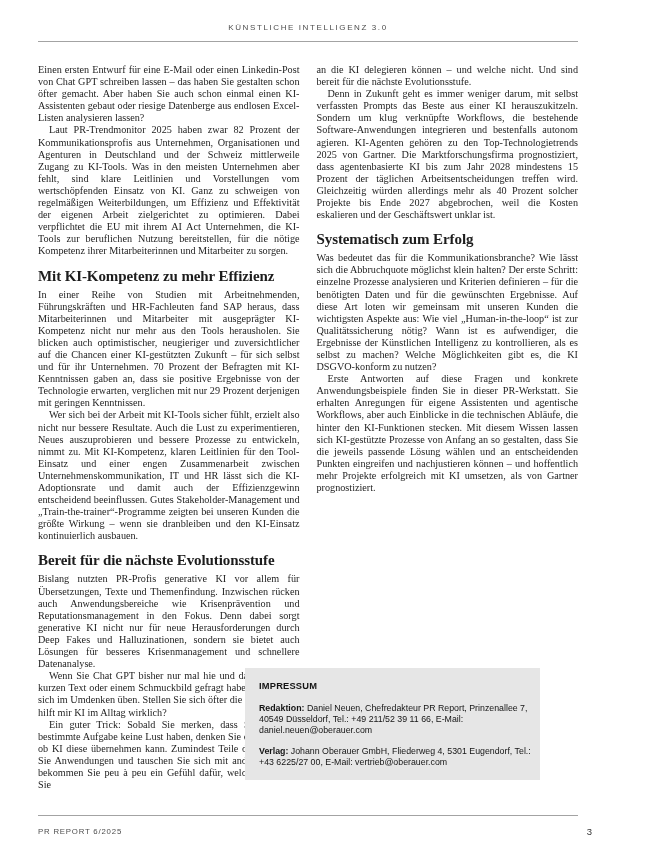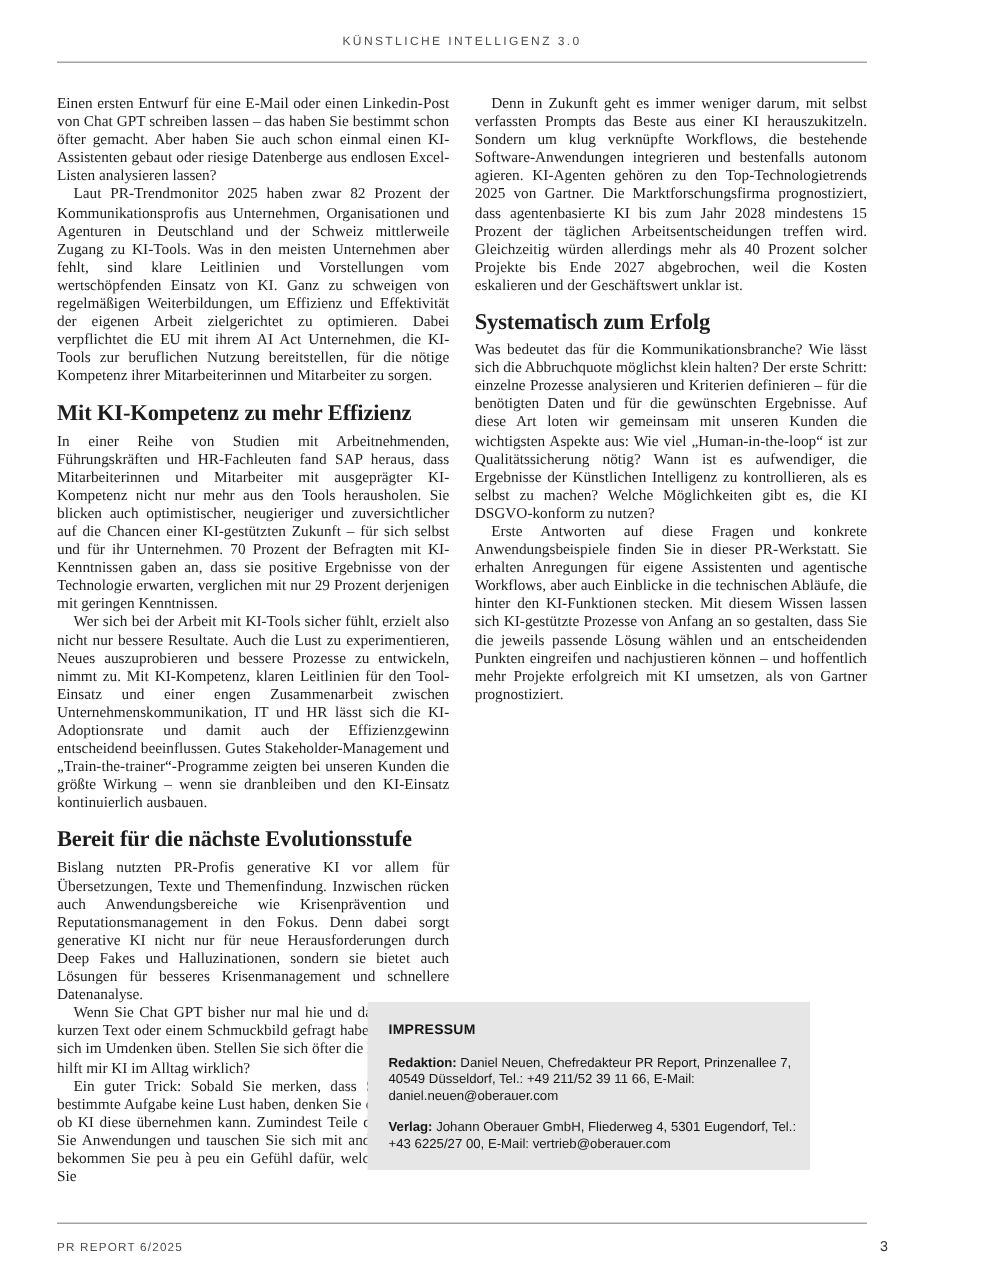--- a/index.html
+++ b/index.html
@@ -118,32 +118,33 @@
 <body>
 
 <div class="page">
 
   <div class="kicker">KÜNSTLICHE INTELLIGENZ 3.0</div>
   <div class="header-rule"></div>
 
   <div class="columns">
 
     <div class="col">
-      <p>Einen ersten Entwurf für eine E-Mail oder einen Linkedin-Post von Chat GPT schreiben lassen – das haben Sie bestimmt schon öfter gemacht. Aber haben Sie auch schon einmal einen KI-Assistenten gebaut oder riesige Datenberge aus endlosen Excel-Listen analysieren lassen?</p>
+      <p>Einen ersten Entwurf für eine E-Mail oder einen Linkedin-Post von Chat GPT schreiben lassen – das haben Sie gestalten schon öfter gemacht. Aber haben Sie auch schon einmal einen KI-Assistenten gebaut oder riesige Datenberge aus endlosen Excel-Listen analysieren lassen?</p>
       <p class="ind">Laut PR-Trendmonitor 2025 haben zwar 82 Prozent der Kommunikationsprofis aus Unternehmen, Organisationen und Agenturen in Deutschland und der Schweiz mittlerweile Zugang zu KI-Tools. Was in den meisten Unternehmen aber fehlt, sind klare Leitlinien und Vorstellungen vom wertschöpfenden Einsatz von KI. Ganz zu schweigen von regelmäßigen Weiterbildungen, um Effizienz und Effektivität der eigenen Arbeit zielgerichtet zu optimieren. Dabei verpflichtet die EU mit ihrem AI Act Unternehmen, die KI-Tools zur beruflichen Nutzung bereitstellen, für die nötige Kompetenz ihrer Mitarbeiterinnen und Mitarbeiter zu sorgen.</p>
       <h2 class="heading">Mit KI-Kompetenz zu mehr Effizienz</h2>
       <p>In einer Reihe von Studien mit Arbeitnehmenden, Führungskräften und HR-Fachleuten fand SAP heraus, dass Mitarbeiterinnen und Mitarbeiter mit ausgeprägter KI-Kompetenz nicht nur mehr aus den Tools herausholen. Sie blicken auch optimistischer, neugieriger und zuversichtlicher auf die Chancen einer KI-gestützten Zukunft – für sich selbst und für ihr Unternehmen. 70 Prozent der Befragten mit KI-Kenntnissen gaben an, dass sie positive Ergebnisse von der Technologie erwarten, verglichen mit nur 29 Prozent derjenigen mit geringen Kenntnissen.</p>
       <p class="ind">Wer sich bei der Arbeit mit KI-Tools sicher fühlt, erzielt also nicht nur bessere Resultate. Auch die Lust zu experimentieren, Neues auszuprobieren und bessere Prozesse zu entwickeln, nimmt zu. Mit KI-Kompetenz, klaren Leitlinien für den Tool-Einsatz und einer engen Zusammenarbeit zwischen Unternehmenskommunikation, IT und HR lässt sich die KI-Adoptionsrate und damit auch der Effizienzgewinn entscheidend beeinflussen. Gutes Stakeholder-Management und „Train-the-trainer“-Programme zeigten bei unseren Kunden die größte Wirkung – wenn sie dranbleiben und den KI-Einsatz kontinuierlich ausbauen.</p>
       <h2 class="heading">Bereit für die nächste Evolutionsstufe</h2>
       <p>Bislang nutzten PR-Profis generative KI vor allem für Übersetzungen, Texte und Themenfindung. Inzwischen rücken auch Anwendungsbereiche wie Krisenprävention und Reputationsmanagement in den Fokus. Denn dabei sorgt generative KI nicht nur für neue Herausforderungen durch Deep Fakes und Halluzinationen, sondern sie bietet auch Lösungen für besseres Krisenmanagement und schnellere Datenanalyse.</p>
       <p class="ind">Wenn Sie Chat GPT bisher nur mal hie und da nach einem kurzen Text oder einem Schmuckbild gefragt haben, sollten Sie sich im Umdenken üben. Stellen Sie sich öfter die Frage: Wobei hilft mir KI im Alltag wirklich?</p>
       <p class="ind">Ein guter Trick: Sobald Sie merken, dass Sie auf eine bestimmte Aufgabe keine Lust haben, denken Sie darüber nach, ob KI diese übernehmen kann. Zumindest Teile davon. Testen Sie Anwendungen und tauschen Sie sich mit anderen aus. So bekommen Sie peu à peu ein Gefühl dafür, welche Aufgaben Sie</p>
     </div>
 
     <div class="col">
+      <p>an die KI delegieren können – und welche nicht. Und sind bereit für die nächste Evolutionsstufe.</p>
       <p class="ind">Denn in Zukunft geht es immer weniger darum, mit selbst verfassten Prompts das Beste aus einer KI herauszukitzeln. Sondern um klug verknüpfte Workflows, die bestehende Software-Anwendungen integrieren und bestenfalls autonom agieren. KI-Agenten gehören zu den Top-Technologietrends 2025 von Gartner. Die Marktforschungsfirma prognostiziert, dass agentenbasierte KI bis zum Jahr 2028 mindestens 15 Prozent der täglichen Arbeitsentscheidungen treffen wird. Gleichzeitig würden allerdings mehr als 40 Prozent solcher Projekte bis Ende 2027 abgebrochen, weil die Kosten eskalieren und der Geschäftswert unklar ist.</p>
       <h2 class="heading">Systematisch zum Erfolg</h2>
       <p>Was bedeutet das für die Kommunikationsbranche? Wie lässt sich die Abbruchquote möglichst klein halten? Der erste Schritt: einzelne Prozesse analysieren und Kriterien definieren – für die benötigten Daten und für die gewünschten Ergebnisse. Auf diese Art loten wir gemeinsam mit unseren Kunden die wichtigsten Aspekte aus: Wie viel „Human-in-the-loop“ ist zur Qualitätssicherung nötig? Wann ist es aufwendiger, die Ergebnisse der Künstlichen Intelligenz zu kontrollieren, als es selbst zu machen? Welche Möglichkeiten gibt es, die KI DSGVO-konform zu nutzen?</p>
       <p class="ind">Erste Antworten auf diese Fragen und konkrete Anwendungsbeispiele finden Sie in dieser PR-Werkstatt. Sie erhalten Anregungen für eigene Assistenten und agentische Workflows, aber auch Einblicke in die technischen Abläufe, die hinter den KI-Funktionen stecken. Mit diesem Wissen lassen sich KI-gestützte Prozesse von Anfang an so gestalten, dass Sie die jeweils passende Lösung wählen und an entscheidenden Punkten eingreifen und nachjustieren können – und hoffentlich mehr Projekte erfolgreich mit KI umsetzen, als von Gartner prognostiziert.</p>
 
       <div class="impressum">
         <div class="imp-title">IMPRESSUM</div>
         <p class="imp-p"><b>Redaktion:</b><span> Daniel Neuen, Chefredakteur PR Report, Prinzenallee 7, 40549 Düsseldorf, Tel.: +49 211/52 39 11 66, E-Mail: daniel.neuen@oberauer.com</span></p>
         <p class="imp-p"><b>Verlag:</b><span> Johann Oberauer GmbH, Fliederweg 4, 5301 Eugendorf, Tel.: +43 6225/27 00, E-Mail: vertrieb@oberauer.com</span></p>
       </div>

